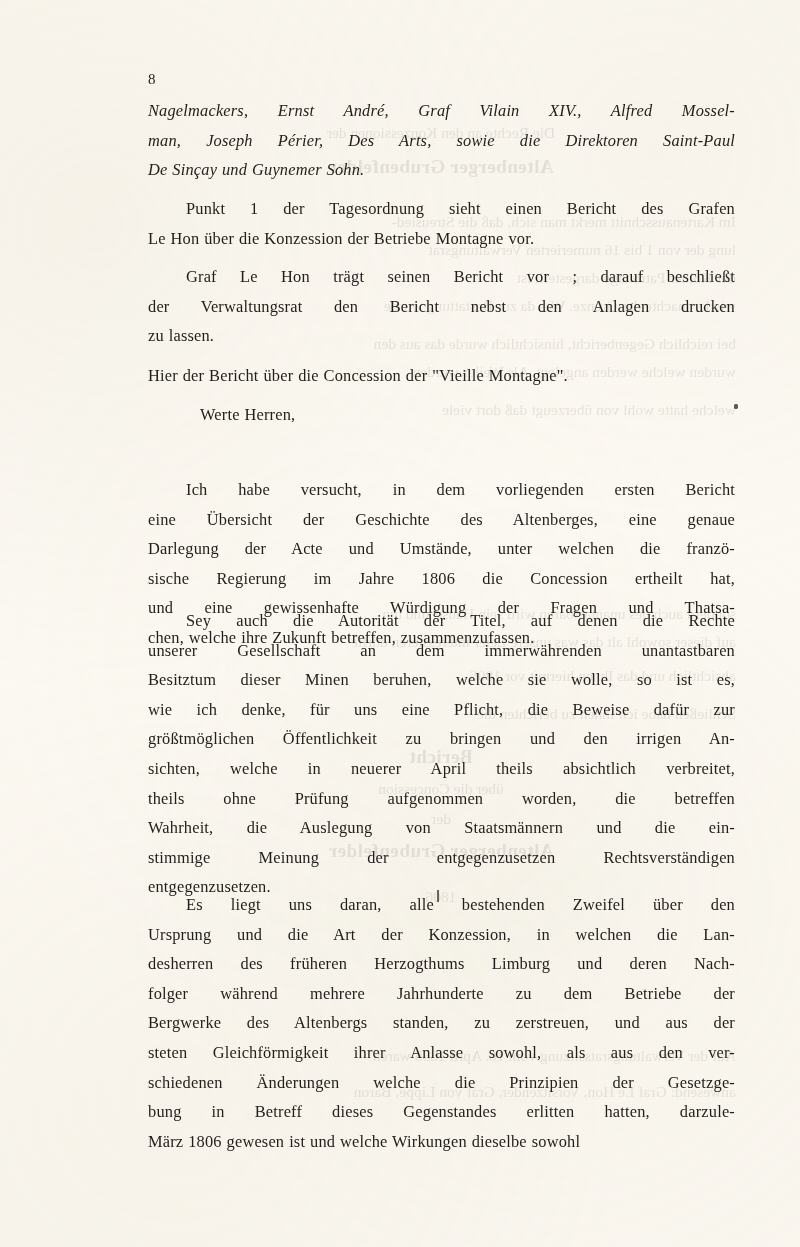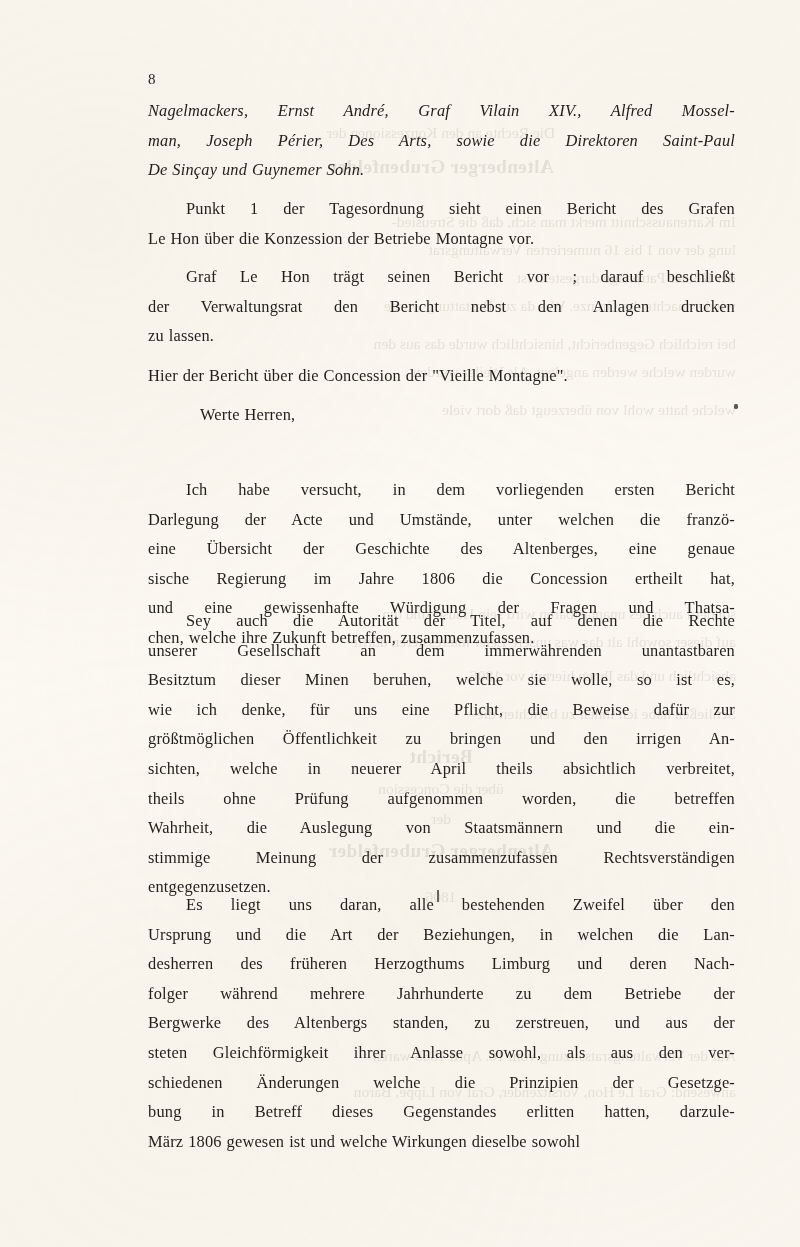--- a/index.html
+++ b/index.html
@@ -184,43 +184,43 @@
     <div class="tb" style="top:361px;">
       <span class="ln last">Hier der Bericht über die Concession der "Vieille Montagne".</span>
     </div>
 
     <div class="tb" style="top:400px;">
       <span class="ln ind-wide last">Werte Herren,</span>
     </div>
 
     <div class="tb" style="top:440px;margin-top:35px;">
       <span class="ln ind">Ich habe versucht, in dem vorliegenden ersten Bericht</span>
+      <span class="ln">eine Übersicht der Geschichte des Altenberges, eine genaue</span>
       <span class="ln">Darlegung der Acte und Umstände, unter welchen die franzö-</span>
-      <span class="ln">eine Übersicht der Geschichte des Altenberges, eine genaue</span>
       <span class="ln">sische Regierung im Jahre 1806 die Concession ertheilt hat,</span>
       <span class="ln">und eine gewissenhafte Würdigung der Fragen und Thatsa-</span>
       <span class="ln last">chen, welche ihre Zukunft betreffen, zusammenzufassen.</span>
     </div>
 
     <div class="tb" style="top:606px;">
       <span class="ln ind">Sey auch die Autorität der Titel, auf denen die Rechte</span>
       <span class="ln">unserer Gesellschaft an dem immerwährenden unantastbaren</span>
       <span class="ln">Besitztum dieser Minen beruhen, welche sie wolle, so ist es,</span>
       <span class="ln">wie ich denke, für uns eine Pflicht, die Beweise dafür zur</span>
       <span class="ln">größtmöglichen Öffentlichkeit zu bringen und den irrigen An-</span>
       <span class="ln">sichten, welche in neuerer April theils absichtlich verbreitet,</span>
       <span class="ln">theils ohne Prüfung aufgenommen worden, die betreffen</span>
       <span class="ln">Wahrheit, die Auslegung von Staatsmännern und die ein-</span>
-      <span class="ln">stimmige Meinung der zusammenzufassen Rechtsverständigen</span>
+      <span class="ln">stimmige Meinung der entgegenzusetzen Rechtsverständigen</span>
       <span class="ln last">entgegenzusetzen.</span>
     </div>
 
     <div class="tb" style="top:890px;">
       <span class="ln ind">Es liegt uns daran, alle bestehenden Zweifel über den</span>
-      <span class="ln">Ursprung und die Art der Beziehungen, in welchen die Lan-</span>
+      <span class="ln">Ursprung und die Art der Konzession, in welchen die Lan-</span>
       <span class="ln">desherren des früheren Herzogthums Limburg und deren Nach-</span>
       <span class="ln">folger während mehrere Jahrhunderte zu dem Betriebe der</span>
       <span class="ln">Bergwerke des Altenbergs standen, zu zerstreuen, und aus der</span>
       <span class="ln">steten Gleichförmigkeit ihrer Anlasse sowohl, als aus den ver-</span>
       <span class="ln">schiedenen Änderungen welche die Prinzipien der Gesetzge-</span>
       <span class="ln">bung in Betreff dieses Gegenstandes erlitten hatten, darzule-</span>
       <span class="ln last">März 1806 gewesen ist und welche Wirkungen dieselbe sowohl</span>
     </div>
 
   </div>

